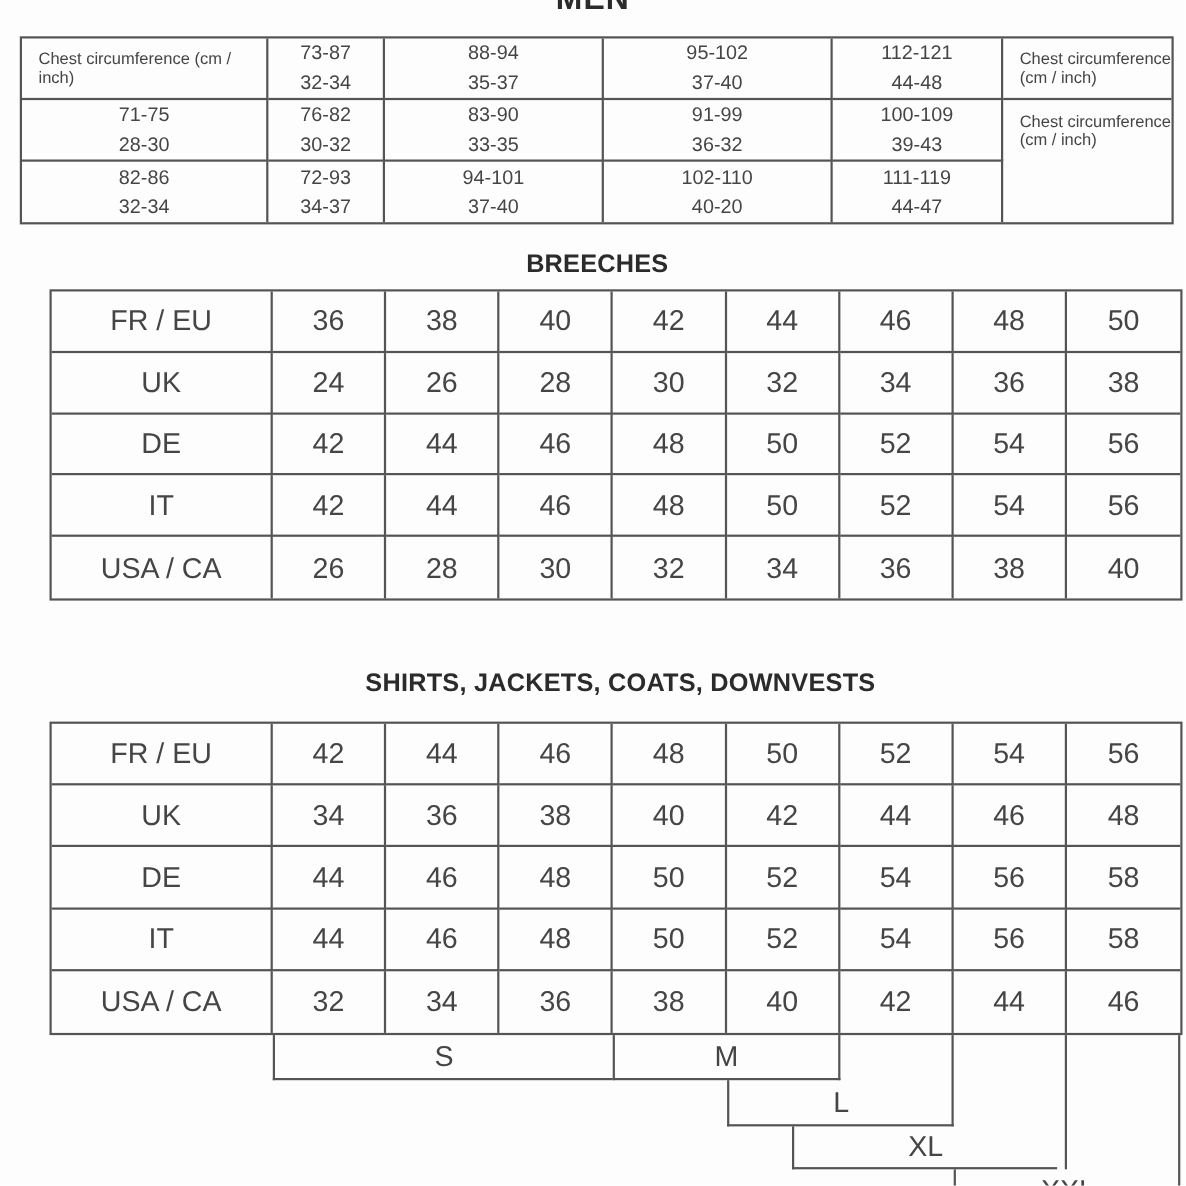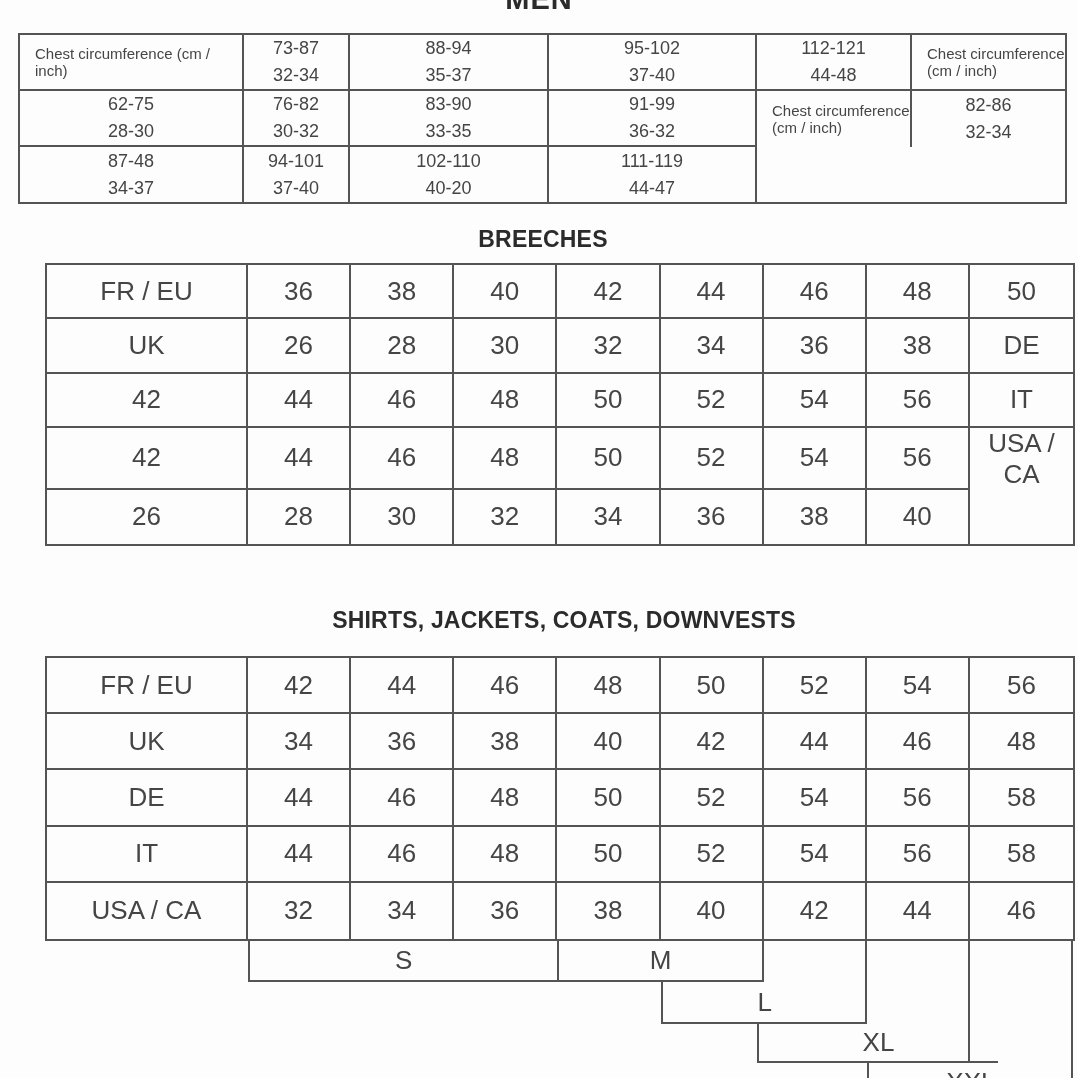--- a/index.html
+++ b/index.html
@@ -101,42 +101,46 @@
       <div class="cell value-cell">
         <div>95-102</div>
         <div>37-40</div>
       </div>
       <div class="cell value-cell">
         <div>112-121</div>
         <div>44-48</div>
       </div>
       <div class="cell label-cell">Chest circumference (cm / inch)</div>
       <div class="cell value-cell">
-        <div>62-75</div>
+        <div>71-75</div>
         <div>28-30</div>
       </div>
       <div class="cell value-cell">
         <div>76-82</div>
         <div>30-32</div>
       </div>
       <div class="cell value-cell">
         <div>83-90</div>
         <div>33-35</div>
       </div>
       <div class="cell value-cell">
         <div>91-99</div>
         <div>36-32</div>
       </div>
+      <div class="cell value-cell">
+        <div>100-109</div>
+        <div>39-43</div>
+      </div>
       <div class="cell label-cell">Chest circumference (cm / inch)</div>
       <div class="cell value-cell">
         <div>82-86</div>
         <div>32-34</div>
       </div>
       <div class="cell value-cell">
-        <div>87-48</div>
+        <div>72-93</div>
         <div>34-37</div>
       </div>
       <div class="cell value-cell">
         <div>94-101</div>
         <div>37-40</div>
       </div>
       <div class="cell value-cell">
         <div>102-110</div>
         <div>40-20</div>
       </div>
@@ -152,20 +156,21 @@
       <div class="cell label-cell">FR / EU</div>
       <div class="cell value-cell">36</div>
       <div class="cell value-cell">38</div>
       <div class="cell value-cell">40</div>
       <div class="cell value-cell">42</div>
       <div class="cell value-cell">44</div>
       <div class="cell value-cell">46</div>
       <div class="cell value-cell">48</div>
       <div class="cell value-cell">50</div>
       <div class="cell label-cell">UK</div>
+      <div class="cell value-cell">24</div>
       <div class="cell value-cell">26</div>
       <div class="cell value-cell">28</div>
       <div class="cell value-cell">30</div>
       <div class="cell value-cell">32</div>
       <div class="cell value-cell">34</div>
       <div class="cell value-cell">36</div>
       <div class="cell value-cell">38</div>
       <div class="cell label-cell">DE</div>
       <div class="cell value-cell">42</div>
       <div class="cell value-cell">44</div>
@@ -249,21 +254,21 @@
       <div class="bracket" style="left: 248px; top: 941px; width: 309.375px; height: 41px;">
         <span>S</span>
       </div>
       <div class="bracket has-right" style="left: 557.375px; top: 941px; width: 206.25px; height: 41px;">
         <span>M</span>
       </div>
       <div class="bracket" style="left: 660.5px; top: 982px; width: 206.25px; height: 42px;">
         <span>L</span>
       </div>
       <div class="riser" style="left: 864.75px; top: 941px; height: 83px;"></div>
-      <div class="bracket" style="left: 757px; top: 1024px; width: 241px; height: 39px;">
+      <div class="bracket" style="left: 720px; top: 1024px; width: 241px; height: 39px;">
         <span>XL</span>
       </div>
       <div class="riser" style="left: 967.875px; top: 941px; height: 122px;"></div>
       <div class="bracket" style="left: 866.75px; top: 1063px; width: 206.25px; height: 41px;">
         <span>XXL</span>
       </div>
       <div class="riser" style="left: 1071px; top: 941px; height: 163px;"></div>
     </div>
 
 </div>

